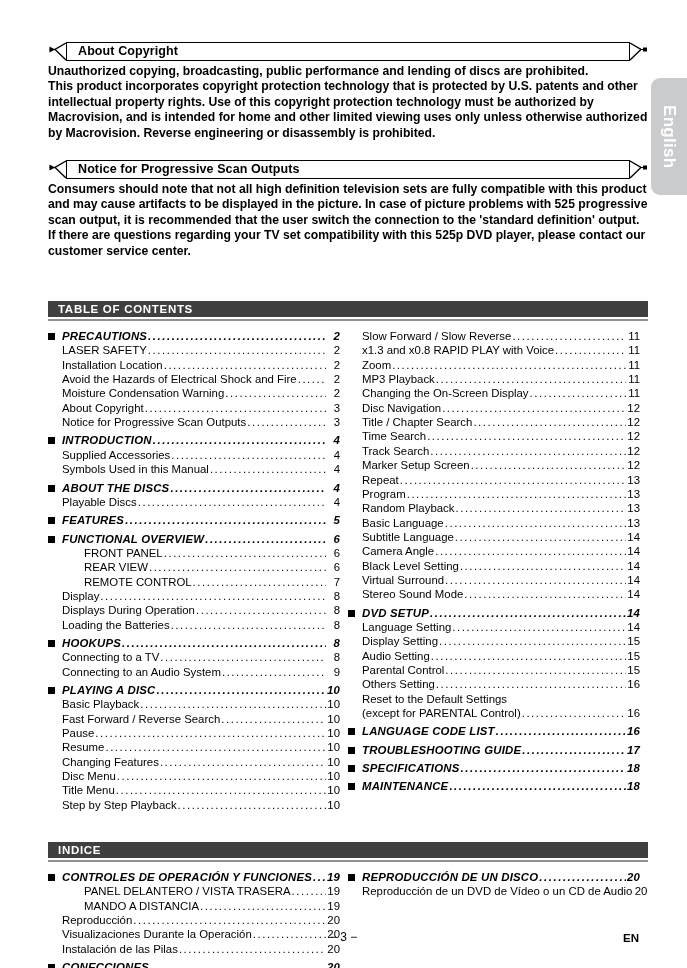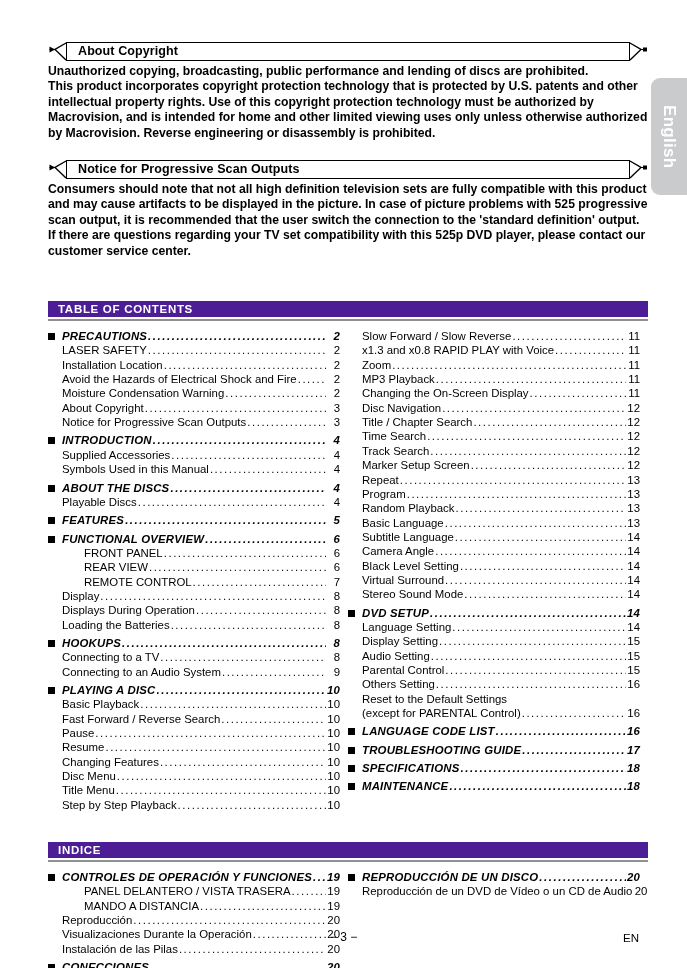--- a/index.html
+++ b/index.html
@@ -81,21 +81,21 @@
     text-align: left;
     font-weight: bold;
   }
   .para p { margin: 0; }
 
   
   .banner {
     margin-left: 48px;
     width: 600px;
     height: 16px;
-    background: #4c1d95;
+    background: #404040;
     position: relative;
   }
   .banner-text {
     position: absolute;
     left: 10px;
     top: 0;
     line-height: 16px;
     font-size: 11.5px;
     font-weight: bold;
     color: #ffffff;
@@ -172,20 +172,21 @@
     right: 0;
     bottom: 24px;
     text-align: center;
     font-size: 12px;
   }
   .footer-en {
     position: absolute;
     right: 48px;
     bottom: 24px;
     font-size: 11.5px;
+    font-weight: bold;
   }
 </style>
 </head>
 <body>
 
 <div class="lang-tab">
   <span>English</span>
 </div>
 
 <div id="notices-root" style="padding-top:42px;">

